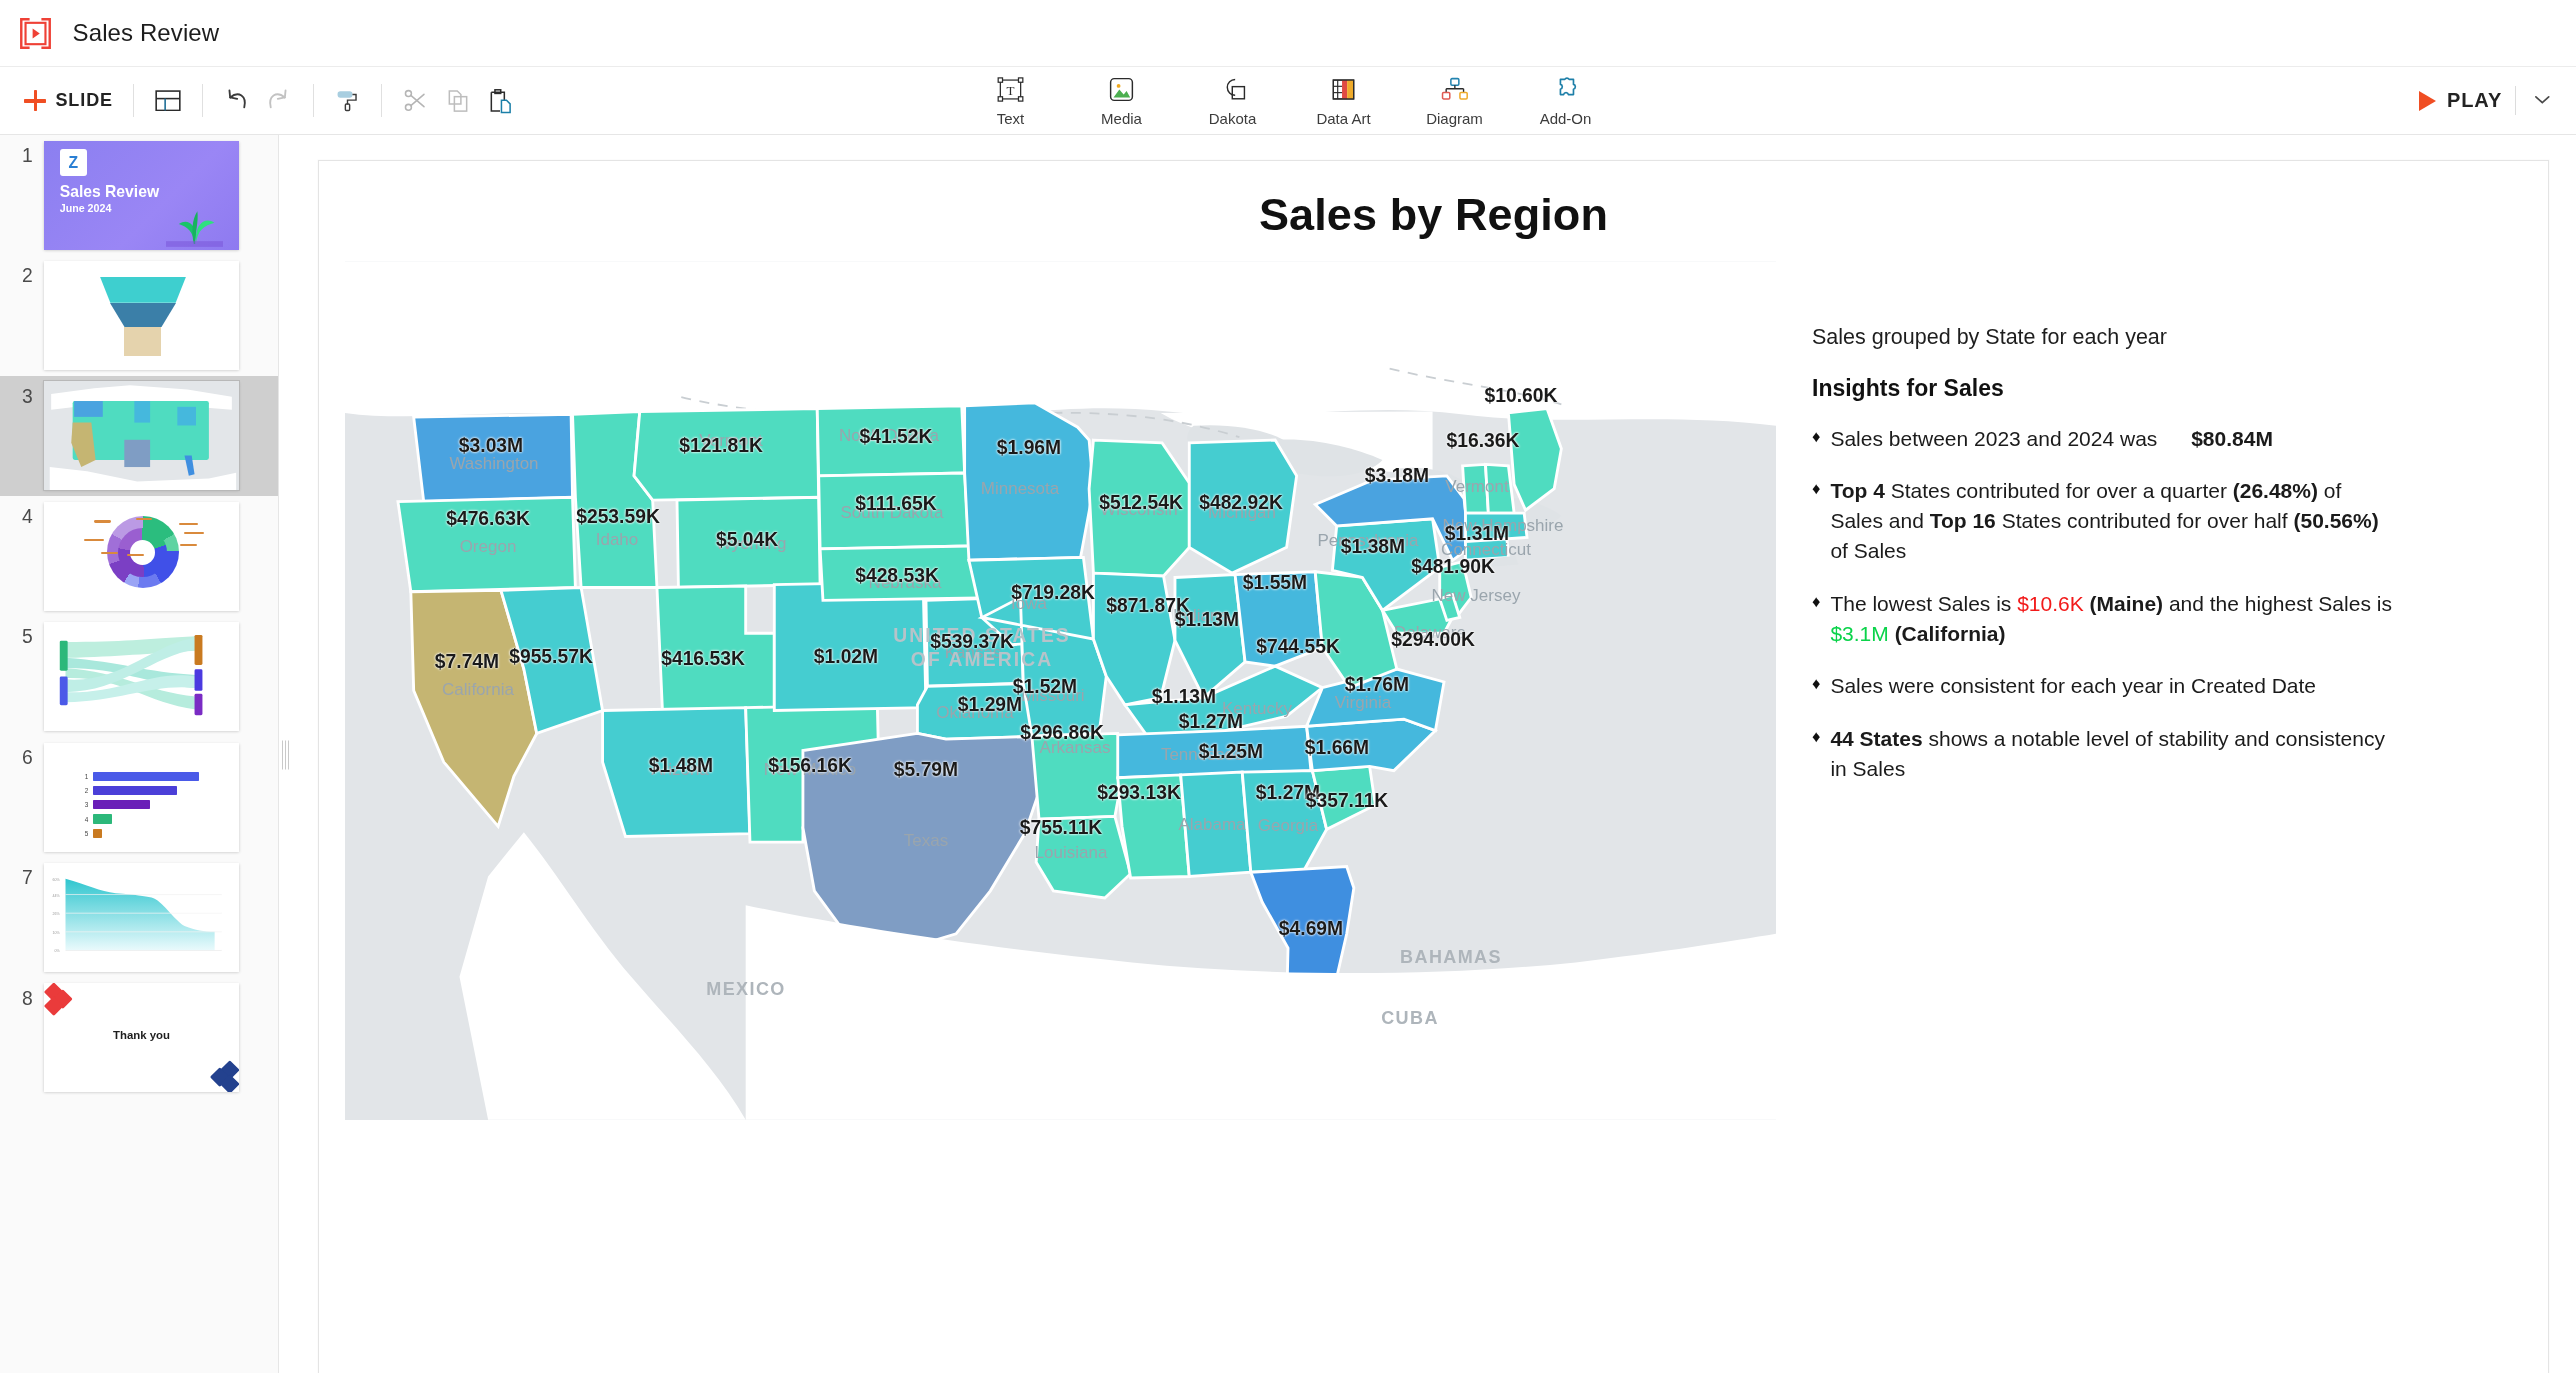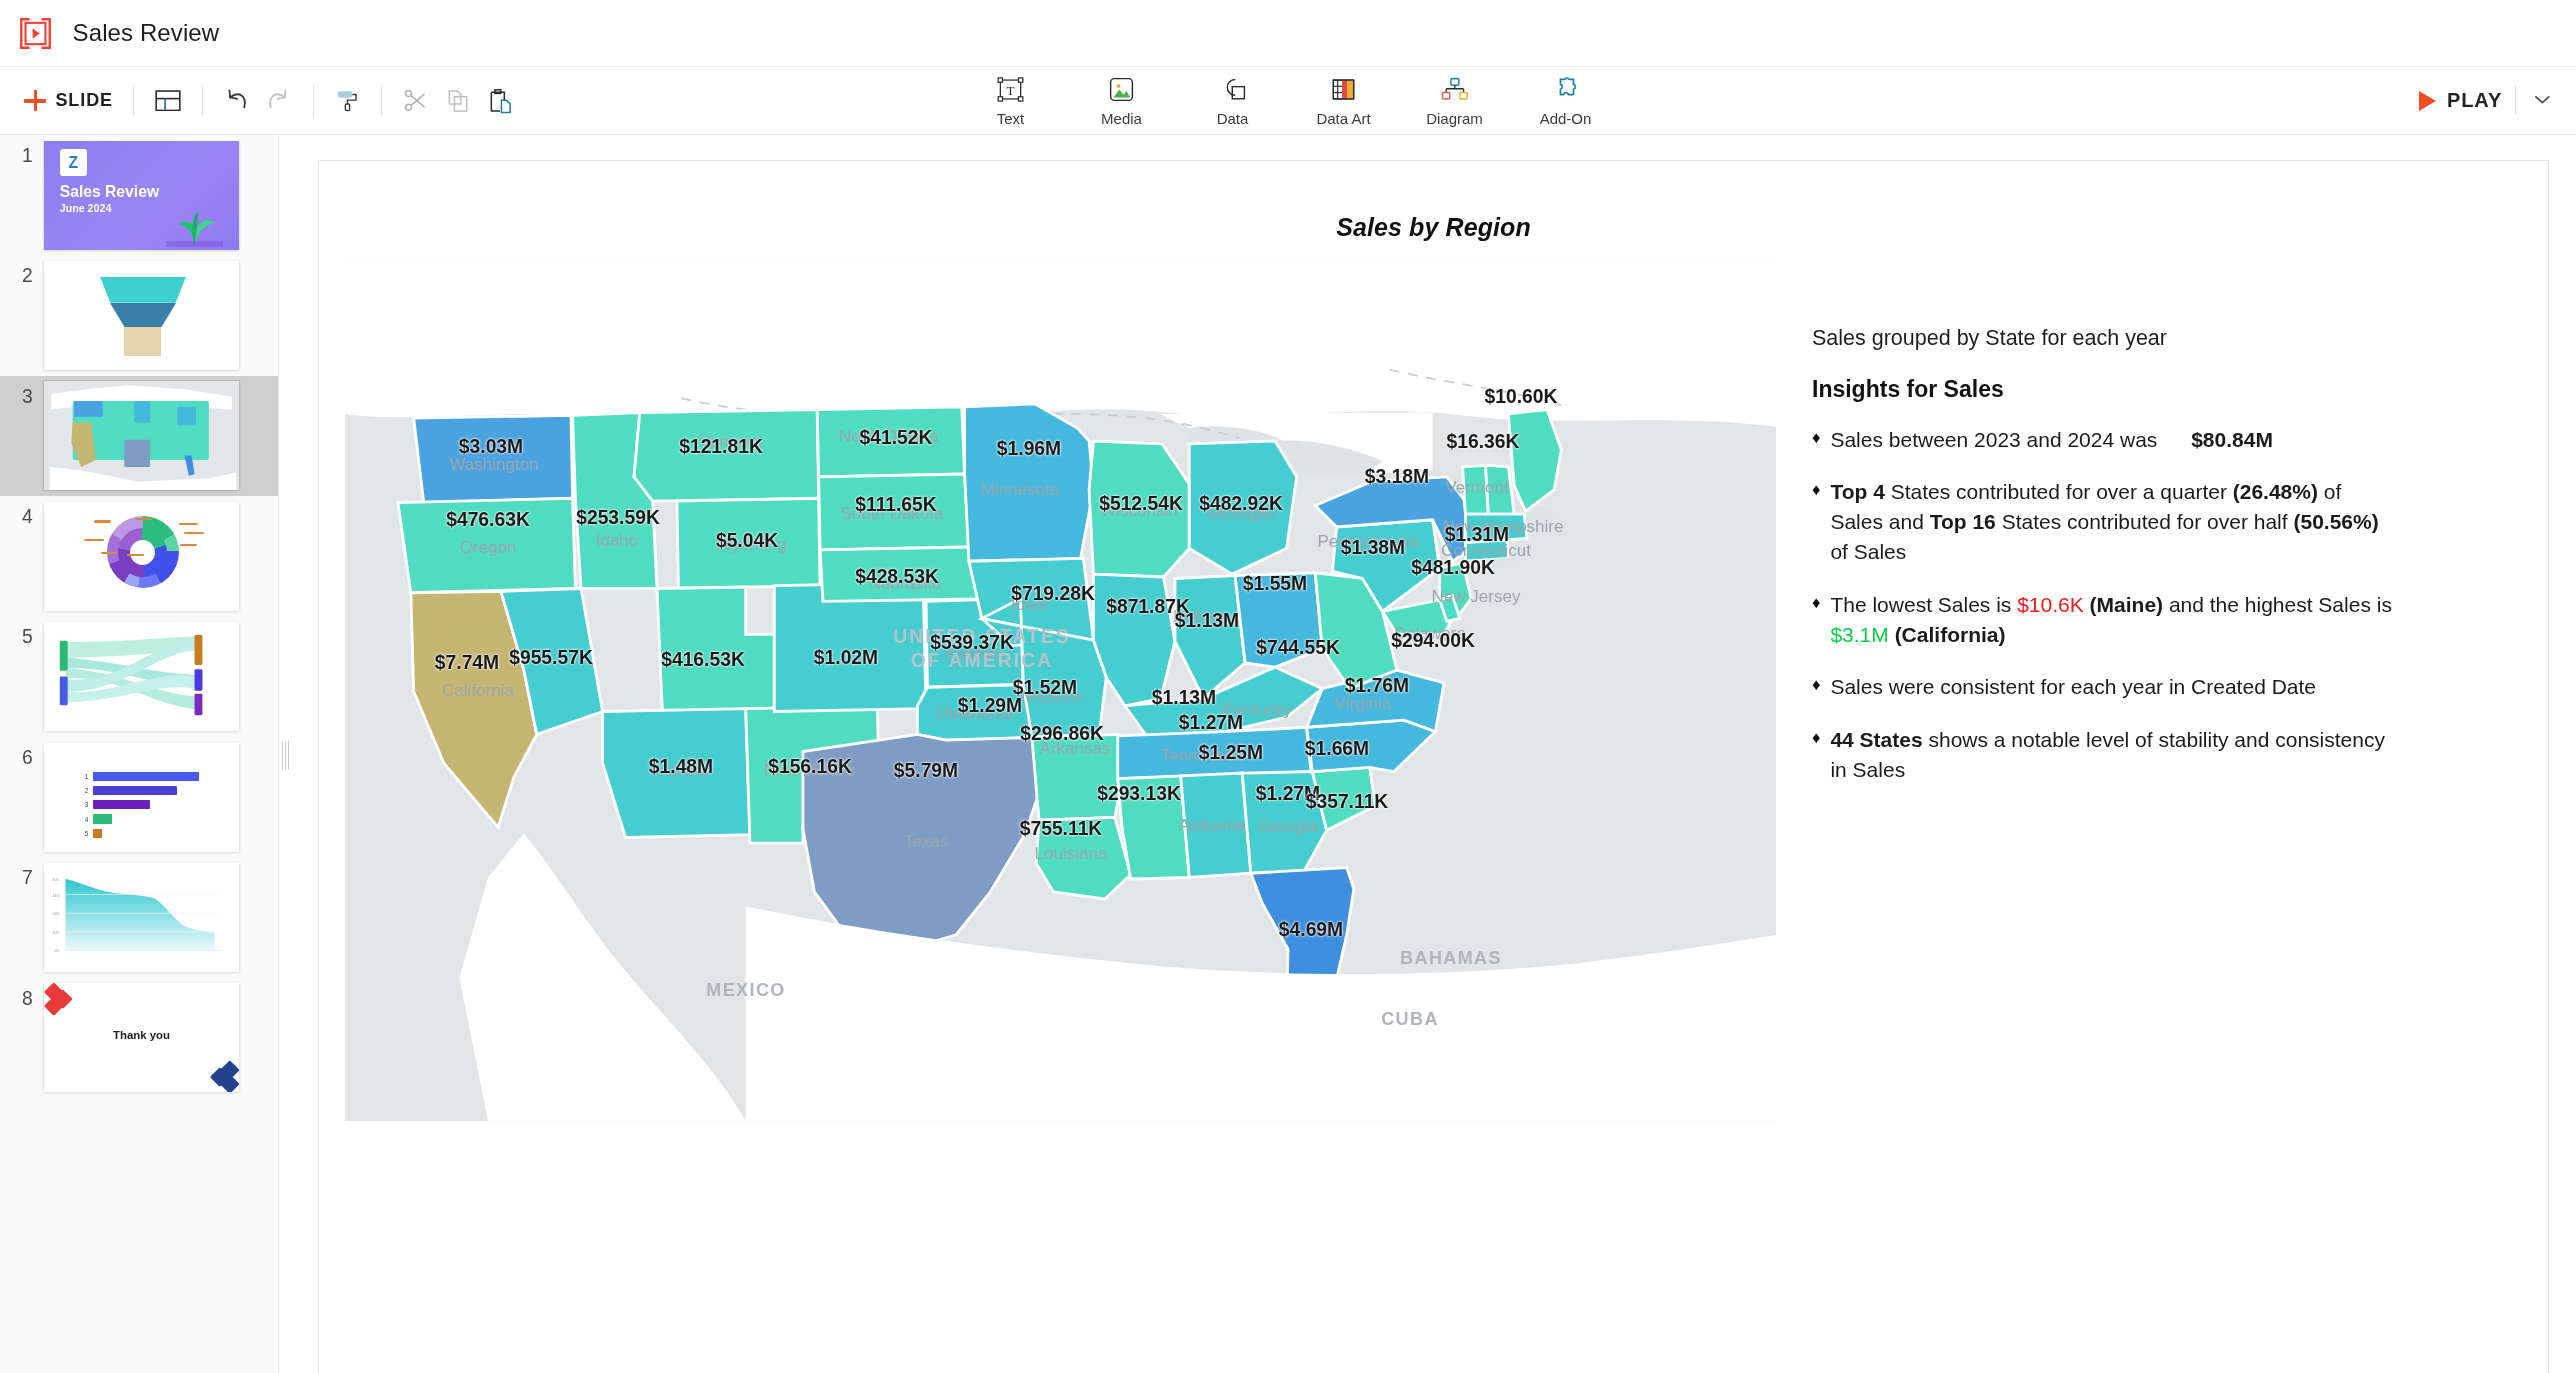--- a/index.html
+++ b/index.html
@@ -155,22 +155,22 @@
   
   .canvas-area {
     flex: 1 1 auto; position: relative; background: #fff; overflow: hidden;
   }
   .slide-canvas {
     position: absolute; left: 26px; top: 25px; right: 27px; bottom: 0;
     background: #fff; border: 0.7px solid #e4e4e4;
     box-shadow: 0 0 0 0.7px rgba(0,0,0,.02);
   }
   .slide-title {
-    text-align: center; font-size: 25px; font-weight: 700; color: #111;
-    margin-top: 52px; letter-spacing: 0.1px; font-style: italic;
+    text-align: center; font-size: 45px; font-weight: 700; color: #111;
+    margin-top: 28px; letter-spacing: 0.1px;
   }
   .slide-inner { display: flex; margin-top: 20px; }
 
   
   .map-box {
     position: relative; margin-left: 26px;
     width: 1431px; height: 859px; background:#e2e5e8;
   }
   .map-svg { position:absolute; left:0; top:0; }
   .mlabel {
@@ -303,21 +303,21 @@
       </div>
       <div class="tool-lbl">Media</div>
     </div>
     <div class="tool">
       <div class="tool-ico">
         <svg width="30" height="29" viewBox="0 0 42 40">
           <path d="M24 6 A10 10 0 1 0 24 28" fill="none" stroke="#2b2b2b" stroke-width="2"></path>
           <rect x="20" y="16" width="17" height="17" fill="none" stroke="#2b2b2b" stroke-width="2"></rect>
         </svg>
       </div>
-      <div class="tool-lbl">Data</div>
+      <div class="tool-lbl">Dakota</div>
     </div>
     <div class="tool">
       <div class="tool-ico">
         <svg width="29" height="29" viewBox="0 0 40 40">
           <rect x="6" y="7" width="28" height="26" fill="#fff" stroke="#2b2b2b" stroke-width="1.8"></rect>
           <rect x="18" y="7" width="7" height="26" fill="#e04a43"></rect>
           <rect x="25" y="7" width="9" height="26" fill="#efab2b"></rect>
           <line x1="6" y1="15.6" x2="18" y2="15.6" stroke="#2b2b2b" stroke-width="1.6"></line>
           <line x1="6" y1="24.3" x2="18" y2="24.3" stroke="#2b2b2b" stroke-width="1.6"></line>
           <line x1="12" y1="7" x2="12" y2="33" stroke="#2b2b2b" stroke-width="1.6"></line>

